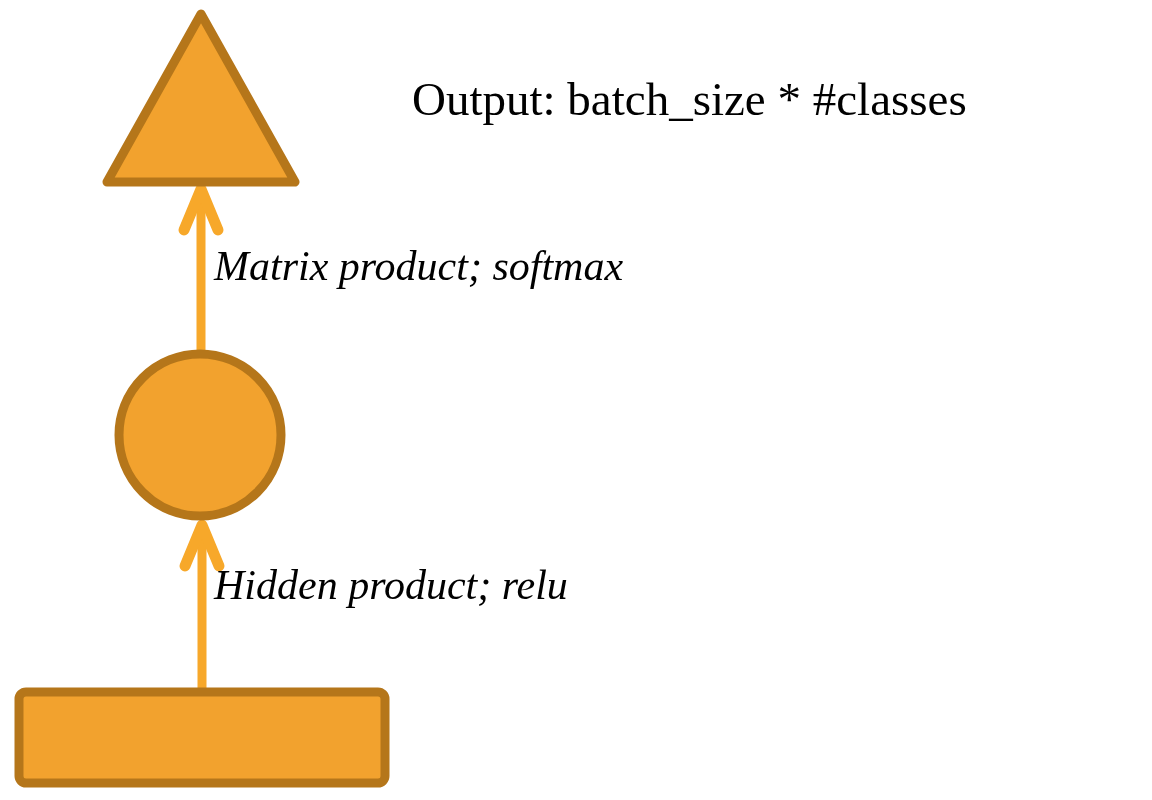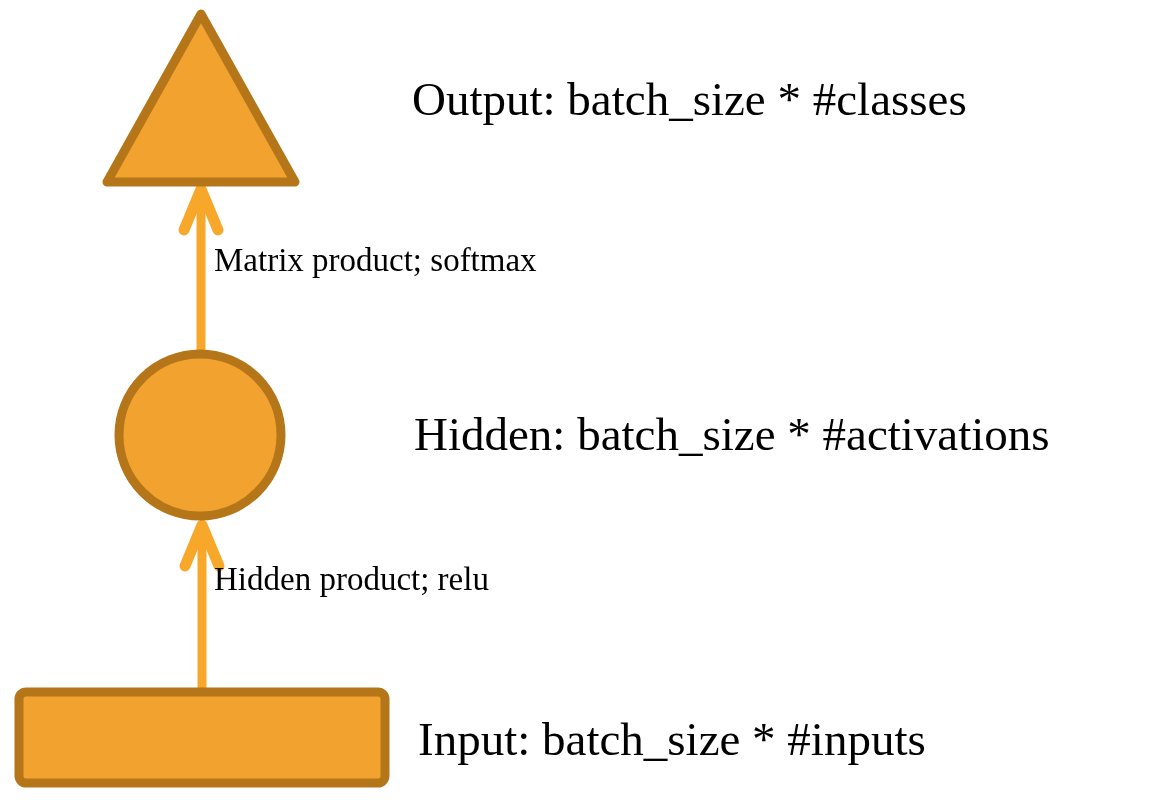--- a/index.html
+++ b/index.html
@@ -44,21 +44,22 @@
   .label {
     position: absolute;
     white-space: nowrap;
     line-height: 1.15;
   }
   .node-label {
     font-size: 47px;
     font-style: normal;
   }
   .edge-label {
-    font-size: 33px;
+    font-size: 42px;
+    font-style: italic;
   }
   .label-output { left: 412px; top: 72px; }
   .label-softmax { left: 214px; top: 242px; }
   .label-hidden { left: 414px; top: 407px; }
   .label-relu { left: 214px; top: 561px; }
   .label-input { left: 418px; top: 712px; }
 </style>
 </head>
 <body>
 
@@ -80,19 +81,17 @@
 
     <circle class="node-shape" cx="200" cy="435" r="81"></circle>
 
     <rect class="node-shape" x="19" y="692" width="366" height="91" rx="7"></rect>
   </svg>
 
   <div class="label node-label label-output">Output: batch_size * #classes</div>
 
   <div class="label edge-label label-softmax">Matrix product; softmax</div>
 
-  <div class="label node-label label-hidden">Hidden: batch_size * #activations</div>
 
   <div class="label edge-label label-relu">Hidden product; relu</div>
 
-  <div class="label node-label label-input">Input: batch_size * #inputs</div>
 
 </div>
 
 </body></html>

